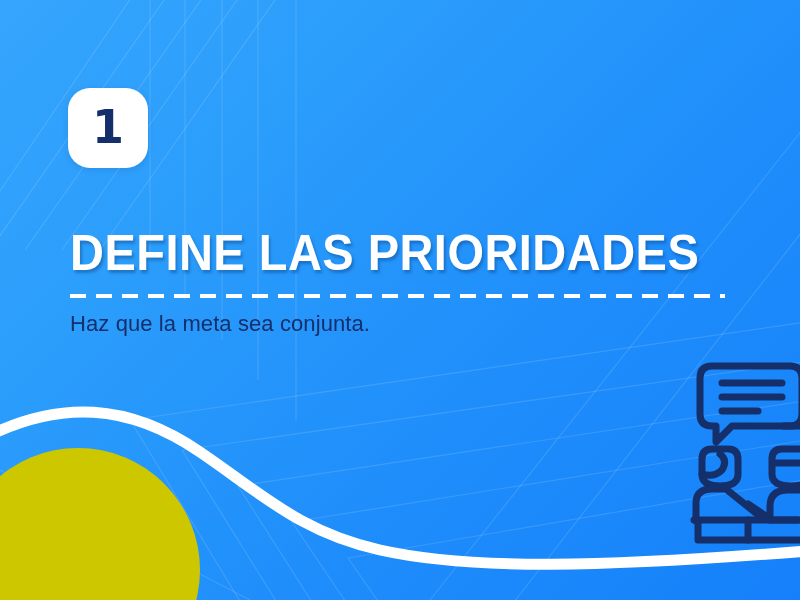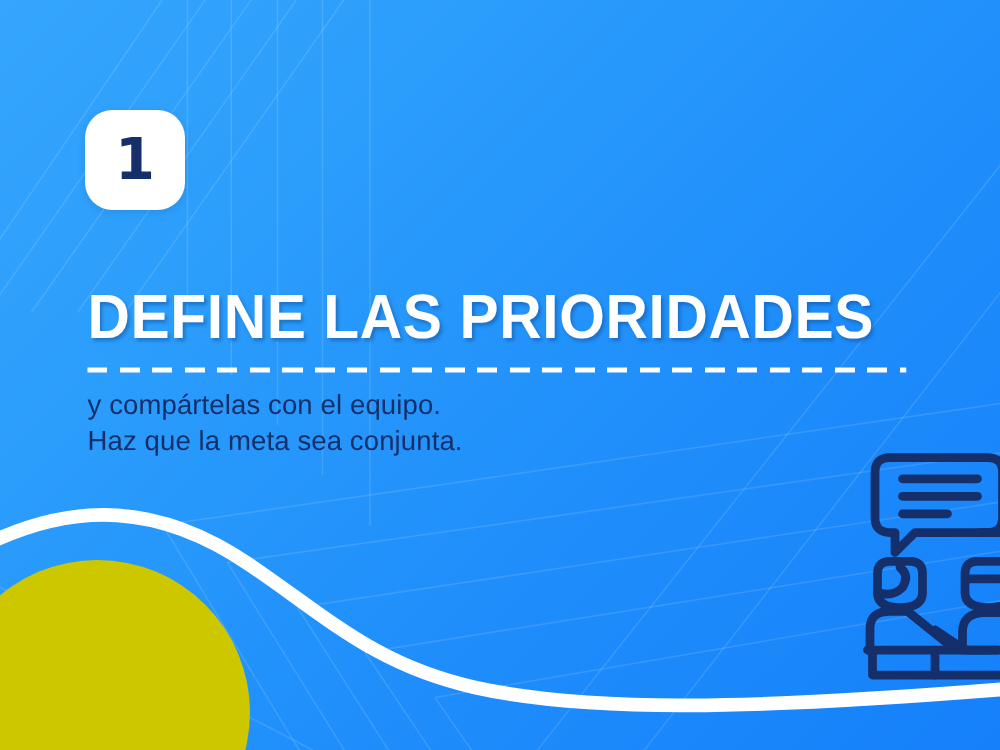--- a/index.html
+++ b/index.html
@@ -154,21 +154,20 @@
 
   <div class="badge">
     <span class="badge-num">1</span>
   </div>
 
   <div class="headline">DEFINE LAS PRIORIDADES</div>
 
   <div class="divider"></div>
 
   <div class="subtitle">
-    <span class="sub-line-1">y compártelas con el equipo.</span>
     <span class="sub-line-2">Haz que la meta sea conjunta.</span>
   </div>
 
   <svg class="meeting-icon" viewBox="0 0 150 190">
     <g fill="none" stroke="#152f6b" stroke-width="7" stroke-linecap="round" stroke-linejoin="round">
 
       <path d="M 14 22 q 0 -12 12 -12 L 104 10 q 12 0 12 12 L 116 58 q 0 12 -12 12 L 46 70 L 30 86 L 30 70 L 26 70 q -12 0 -12 -12 Z"></path>
       <line x1="36" y1="27" x2="96" y2="27"></line>
       <line x1="36" y1="41" x2="96" y2="41"></line>
       <line x1="36" y1="55" x2="72" y2="55"></line>

